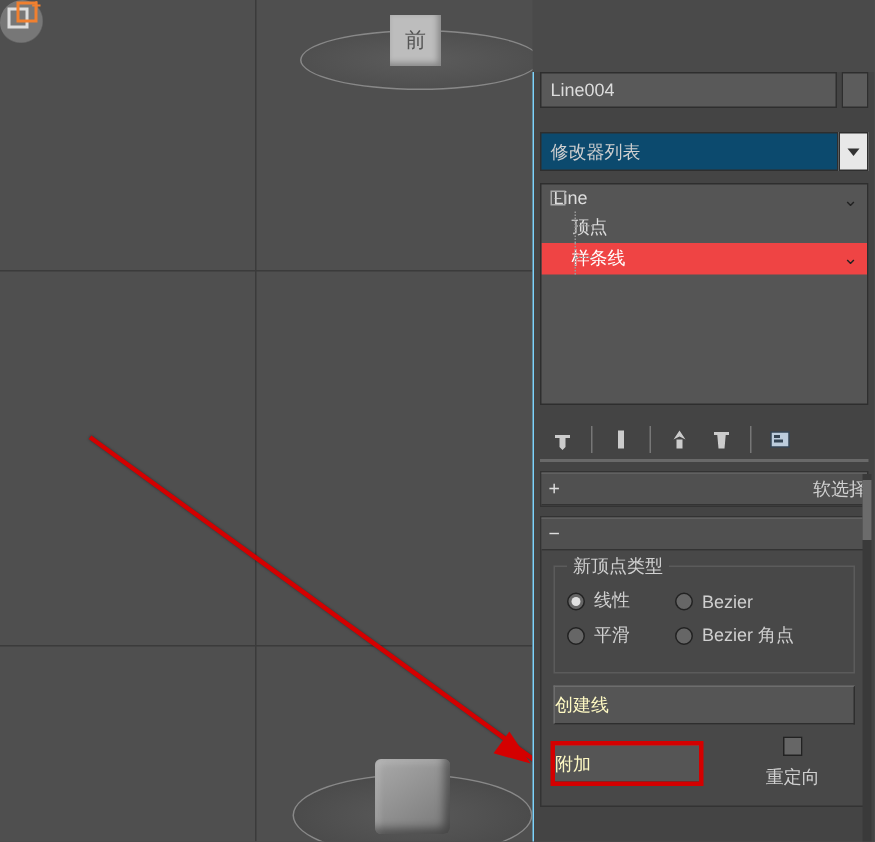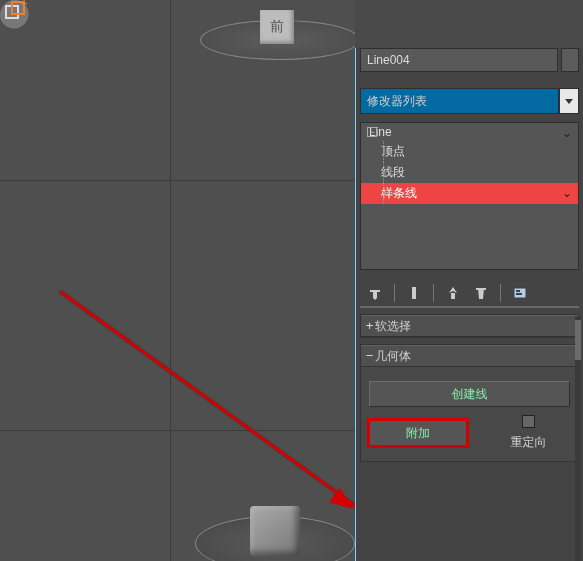--- a/index.html
+++ b/index.html
@@ -121,21 +121,21 @@
     border: 1px solid #2e2e2e;
     margin-left: 3px;
   }
   .row { display: flex; }
   .modifier-row {
     margin-top: 16px;
     display: flex;
   }
   .modifier-select {
     flex: 1;
-    background: #0369a1;
+    background: #0c4a6e;
     border: 1px solid #2e2e2e;
     height: 26px;
     line-height: 24px;
     padding: 0 6px;
   }
   .dd-btn {
     width: 20px; height: 26px;
     background: #e8e8e8;
     border: 1px solid #2e2e2e;
     display: flex; align-items: center; justify-content: center;
@@ -241,21 +241,21 @@
     position: absolute;
     left: 3px; top: 5px;
     width: 11px; height: 11px;
     font-size: 13px;
     line-height: 9px;
     text-align: center;
     color: #ddd;
   }
   .rollout-head .title {
     flex: 1;
-    text-align: left;
+    text-align: right;
     font-family: Liberation Mono, monospace;
   }
   .rollout-body {
     padding: 6px 8px 10px;
   }
   .group {
     border: 1px solid #5b5b5b;
     padding: 8px 8px 10px;
     margin-top: 4px;
     position: relative;
@@ -293,23 +293,23 @@
     background: #e0e0e0;
   }
   .btn-row { display: flex; gap: 16px; margin-top: 8px; }
   .btn {
     flex: 1;
     height: 26px;
     background: #555;
     border: 1px solid #2e2e2e;
     border-top-color: #6d6d6d;
     border-left-color: #6d6d6d;
-    text-align: center;
+    text-align: left;
     line-height: 24px;
-    color: #86efac;
+    color: #fef9c3;
   }
   .btn.half { flex: 0 0 98px; }
   .btn.highlight {
     outline: 3px solid #d40000;
     outline-offset: -1px;
   }
   .chk-row {
     display: flex;
     align-items: center;
     gap: 6px;
@@ -388,23 +388,20 @@
   </div>
 
   <div class="stack">
     <div class="stack-row root">
       <span class="toggler">−</span>
       <span>Line</span>
       <span class="tree-chevron">⌄</span>
     </div>
     <div class="stack-row sub">
       <span>顶点</span>
-    </div>
-    <div class="stack-row sub">
-      <span>线段</span>
     </div>
     <div class="stack-row sub selected">
       <span>样条线</span>
       <span class="sel-chevron">⌄</span>
     </div>
   </div>
 
   <div class="stack-toolbar">
     <div class="tb-icon">
       <svg width="16" height="16" viewBox="0 0 16 16">
@@ -442,23 +439,45 @@
   <div class="rollout">
     <div class="rollout-head">
       <span class="pm">+</span>
       <span class="title">软选择</span>
     </div>
   </div>
 
   <div class="rollout">
     <div class="rollout-head">
       <span class="pm">−</span>
-      <span class="title">几何体</span>
     </div>
     <div class="rollout-body">
+      <div class="group">
+        <span class="group-title">新顶点类型</span>
+        <div class="radio-row">
+          <label class="radio on">
+              <i></i>
+              <span>线性</span>
+            </label>
+          <label class="radio">
+              <i></i>
+              <span>Bezier</span>
+            </label>
+        </div>
+        <div class="radio-row">
+          <label class="radio">
+              <i></i>
+              <span>平滑</span>
+            </label>
+          <label class="radio">
+              <i></i>
+              <span>Bezier 角点</span>
+            </label>
+        </div>
+      </div>
 
       <div class="btn-row">
         <div class="btn">创建线</div>
       </div>
 
       <div class="btn-row" style="align-items:center">
         <div class="btn half highlight">附加</div>
         <div class="chk-row" style="flex:1;justify-content:flex-start;padding-left:4px">
           <span class="chk"></span>
           <span>重定向</span>

